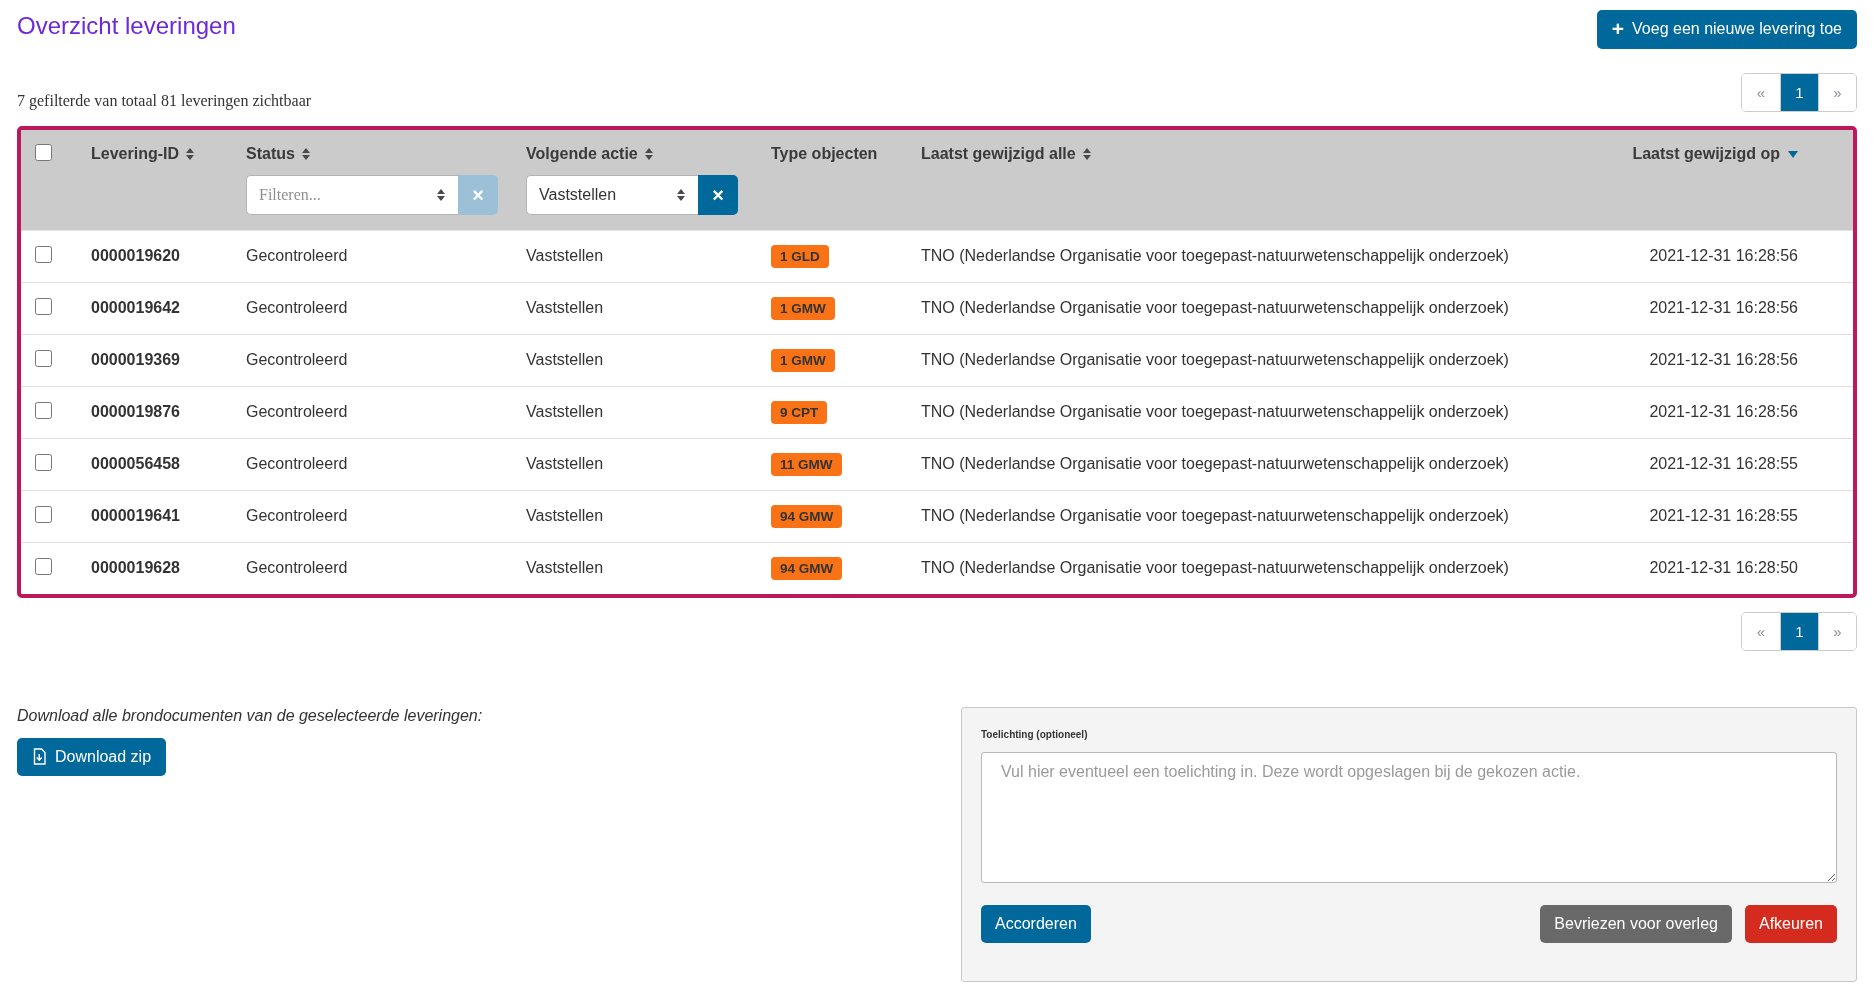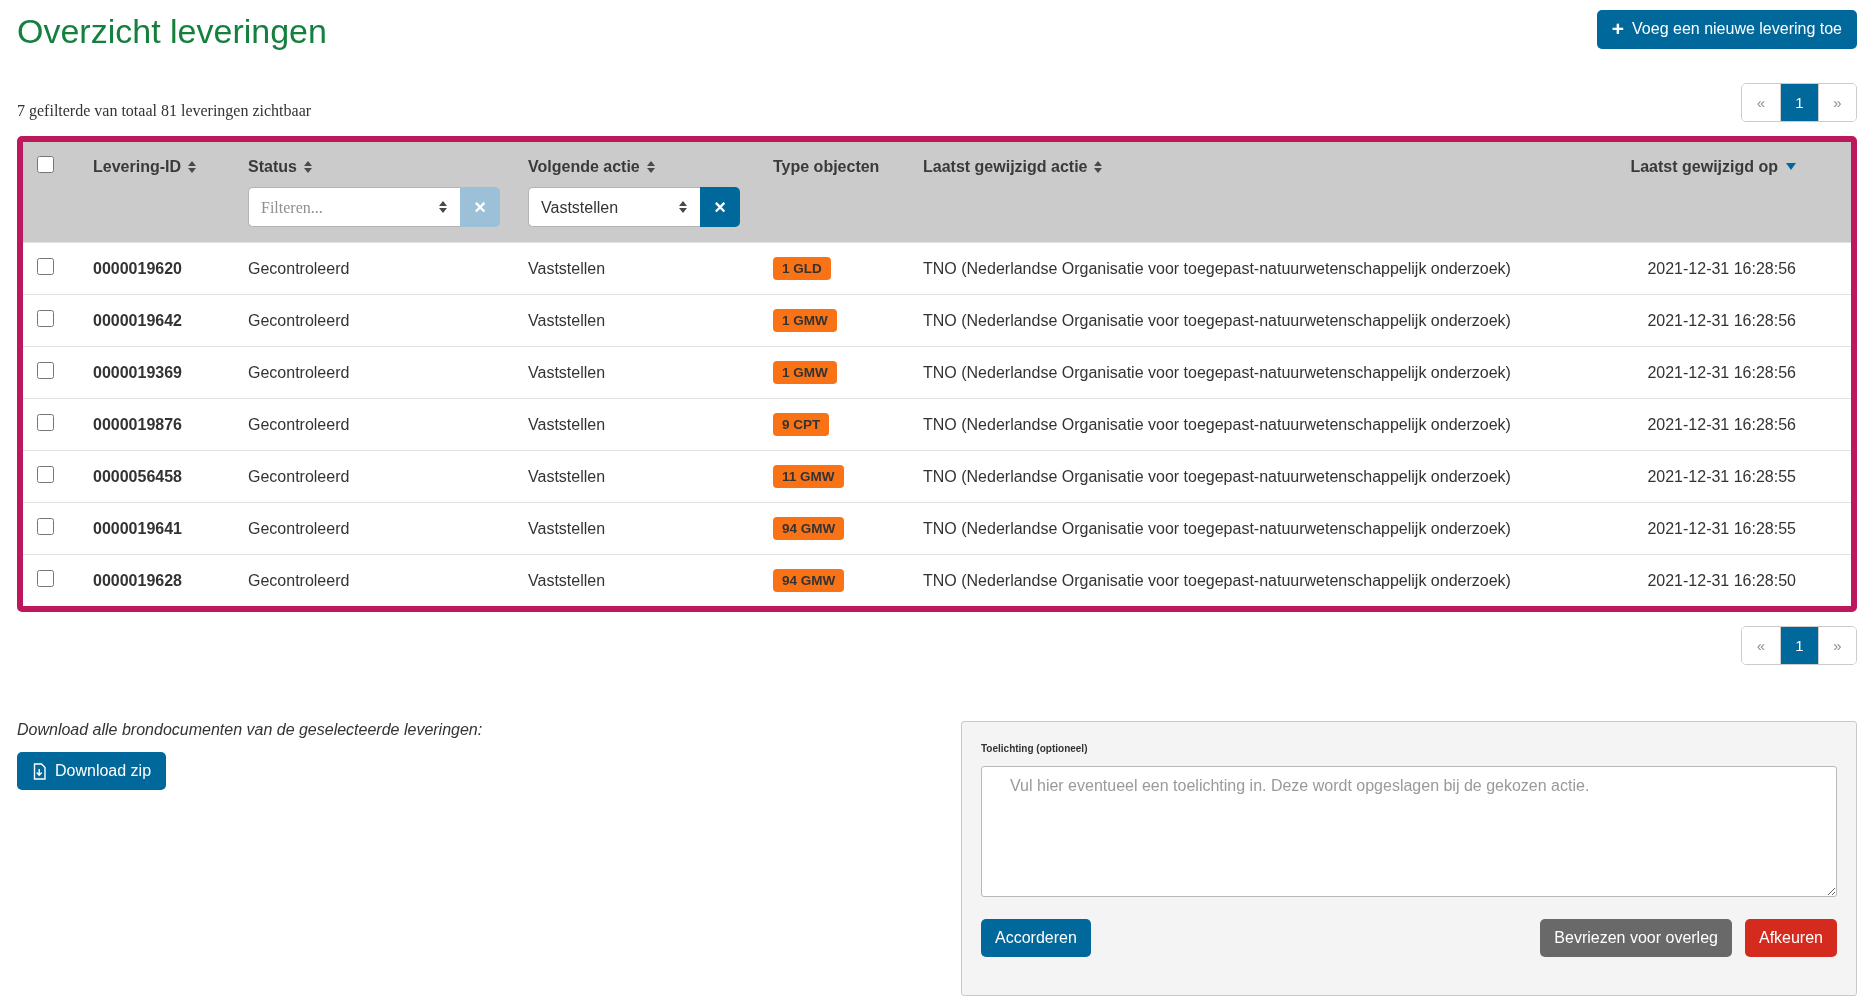--- a/index.html
+++ b/index.html
@@ -7,21 +7,21 @@
   body {
     width: 1876px; height: 1008px; overflow: hidden;
     background: #fff; color: #333;
     font-family: "Liberation Sans", "DejaVu Sans", sans-serif;
     font-size: 16px;
   }
   .container { padding: 10px 19px 0 17px; }
 
   
   .topbar { display: flex; justify-content: space-between; align-items: flex-start; }
-  h1 { font-size: 34px; font-weight: 500; margin: 2px 0 8px 0; color: #15803d; }
+  h1 { font-size: 24px; font-weight: 500; margin: 2px 0 8px 0; color: #6d28d9; }
 
   .btn {
     border: none; border-radius: 5px; color: #fff; cursor: pointer;
     font-family: inherit; font-size: 16px;
     display: inline-flex; align-items: center; gap: 8px;
   }
   .btn-primary { background: #01689b; }
   .btn-gray { background: #696969; }
   .btn-red { background: #d52b1e; }
   .add-btn { padding: 10px 15px; }
@@ -34,21 +34,21 @@
 
   .pagination { display: inline-flex; border: 1px solid #ccc; border-radius: 5px; overflow: hidden; background: #fff; }
   .page-btn {
     min-width: 38px; height: 37px; background: #fff; border: none; border-left: 1px solid #ccc;
     color: #858f96; font-size: 15px; cursor: pointer; font-family: inherit; padding: 0 10px;
   }
   .page-btn:first-child { border-left: none; }
   .page-btn.active { background: #01689b; color: #fff; }
 
   
-  .table-wrap { border: 6px solid #be185d; border-radius: 5px; overflow: hidden; }
+  .table-wrap { border: 4px solid #be185d; border-radius: 5px; overflow: hidden; }
   table { width: 100%; border-collapse: collapse; font-size: 16px; }
   thead th { background: #cbcbcb; text-align: left; color: #3a3a3a; font-weight: 700; vertical-align: middle; white-space: nowrap; }
   .label-row th { padding: 14px 10px 4px 10px; }
   .filter-row th { padding: 6px 10px 15px 10px; }
   tbody td { padding: 14px 10px; border-top: 1px solid #e2e2e2; vertical-align: middle; }
   .col-check { padding-left: 14px !important; width: 60px; }
   .id-cell { font-weight: 700; }
   .right { text-align: right; padding-right: 55px !important; }
   input[type="checkbox"] { width: 17px; height: 17px; margin: 0; accent-color: #01689b; cursor: pointer; }
 
@@ -86,21 +86,21 @@
   .bottom-section { display: flex; margin-top: 56px; align-items: flex-start; }
   .download-col { flex: 1; }
   .action-col { width: 896px; }
   .italic-label { font-style: italic; font-size: 16px; margin: 0 0 13px 0; }
   .dl-btn { padding: 10px 15px; }
 
   .panel { background: #f4f4f4; border: 1px solid #c9c9c9; border-radius: 3px; padding: 21px 19px 38px 19px; }
   .bold-label { display: block; font-weight: 700; font-size: 10px; margin-bottom: 12px; }
   .panel textarea {
     width: 100%; height: 131px; border: 1px solid #b9b9b9; border-radius: 3px;
-    padding: 10px 28px; font-family: inherit; font-size: 16px; color: #333; resize: both; background: #fff;
+    padding: 10px 19px; font-family: inherit; font-size: 16px; color: #333; resize: both; background: #fff;
   }
   .panel textarea::placeholder { color: #9a9a9a; font-family: inherit; }
   .panel-buttons { display: flex; gap: 13px; margin-top: 18px; align-items: center; }
   .panel-buttons .btn { padding: 10px 14px; }
   .spacer { flex: 1; }
 </style>
 </head>
 <body>
 
 <div class="container">
@@ -163,21 +163,21 @@
                 </span>
               </span>
           </th>
           <th>
             <span class="th-inner">
                 <span>Type objecten</span>
               </span>
           </th>
           <th>
             <span class="th-inner">
-                <span>Laatst gewijzigd actie</span>
+                <span>Laatst gewijzigd alle</span>
                 <span class="sort">
                   <i class="tri-up"></i>
                   <i class="tri-down"></i>
                 </span>
               </span>
           </th>
           <th class="right">
             <span class="th-inner">
                 <span>Laatst gewijzigd op</span>
                 <span class="sort-desc"></span>

